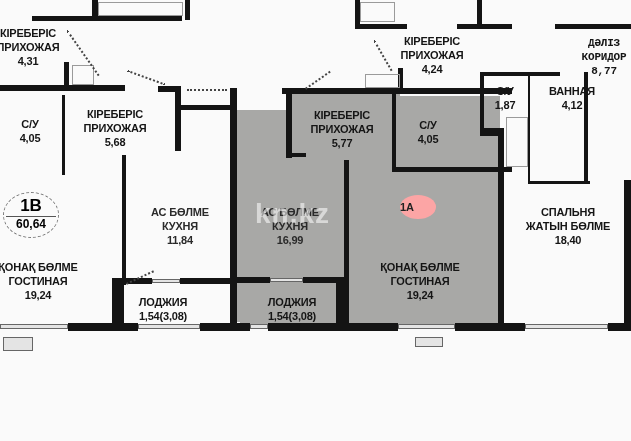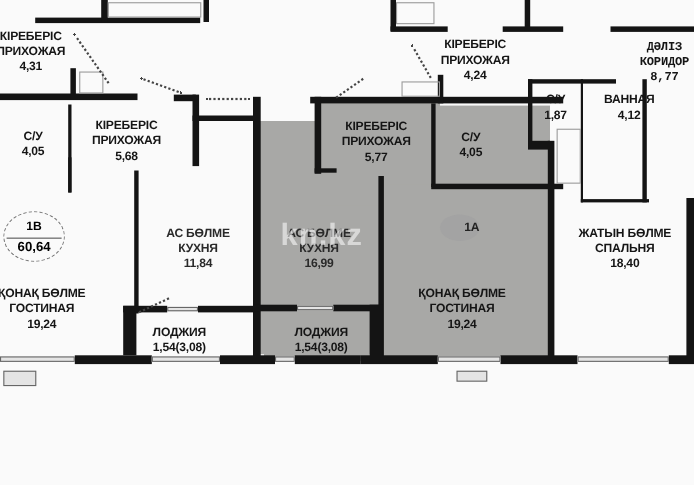--- a/index.html
+++ b/index.html
@@ -7,24 +7,24 @@
   #plan { position:absolute; left:0; top:0; width:631px; height:441px; background:#fafafa; }
   .w { position:absolute; background:#141414; }
   .shade { position:absolute; background:#a8a8a6; }
   .win { position:absolute; background:#e4e4e4; border:1px solid #666; box-sizing:border-box; }
   .fix { position:absolute; border:1px solid #9a9a9a; box-sizing:border-box; background:transparent; }
   .label { position:absolute; text-align:center; font-weight:bold; font-size:11px; line-height:14px; color:#151515; transform:translateX(-50%); white-space:nowrap; letter-spacing:-0.2px; }
   .label span { display:block; }
   .blur { filter:blur(0.6px); color:#2a2a2a; }
   .door { position:absolute; border-top:2px dotted #444; transform-origin:0 0; }
   .badge-b { position:absolute; left:3px; top:192px; width:56px; height:46px; border:1px dashed #777; border-radius:50%; box-sizing:border-box; text-align:center; font-weight:bold; }
-  .badge-b .top { font-size:11px; line-height:18px; margin-top:4px; display:block; }
+  .badge-b .top { font-size:17px; line-height:18px; margin-top:4px; display:block; }
   .badge-b .sep { position:absolute; left:2px; right:2px; top:23px; border-top:1px solid #555; }
   .badge-b .bot { font-size:12px; line-height:14px; display:block; margin-top:2px; }
-  .badge-a { position:absolute; left:400px; top:195px; width:36px; height:24px; background:#a3a3a3; border-radius:50%; font-weight:bold; font-size:11px; line-height:24px; text-align:right; color:#222; }
+  .badge-a { position:absolute; left:400px; top:195px; width:36px; height:24px; background:#fca5a5; border-radius:50%; font-weight:bold; font-size:11px; line-height:24px; text-align:left; color:#222; }
   .wm { position:absolute; left:255px; top:198px; font-size:28px; font-weight:bold; color:rgba(255,255,255,0.55); letter-spacing:1px; }
 </style>
 </head>
 <body>
 
 <div id="plan">
 
   <div class="shade" style="left:236px;top:110px;width:110px;height:212px;"></div>
   <div class="shade" style="left:290px;top:92px;width:110px;height:95px;"></div>
   <div class="shade" style="left:398px;top:96px;width:102px;height:74px;"></div>
@@ -175,19 +175,19 @@
   <div class="label" style="left:556px;top:84px;margin-left:16px;">
     <span>ВАННАЯ</span>
     <span>4,12</span>
   </div>
   <div class="label" style="left:604px;top:36px;font-family:Liberation Mono, monospace;">
     <span>ДӘЛІЗ</span>
     <span>КОРИДОР</span>
     <span>8,77</span>
   </div>
   <div class="label" style="left:568px;top:205px;">
+    <span>СПАЛЬНЯ</span>
     <span>ЖАТЫН БӨЛМЕ</span>
-    <span>СПАЛЬНЯ</span>
     <span>18,40</span>
   </div>
 
   <div class="wm">kn.kz</div>
 </div>
 
 </body></html>

